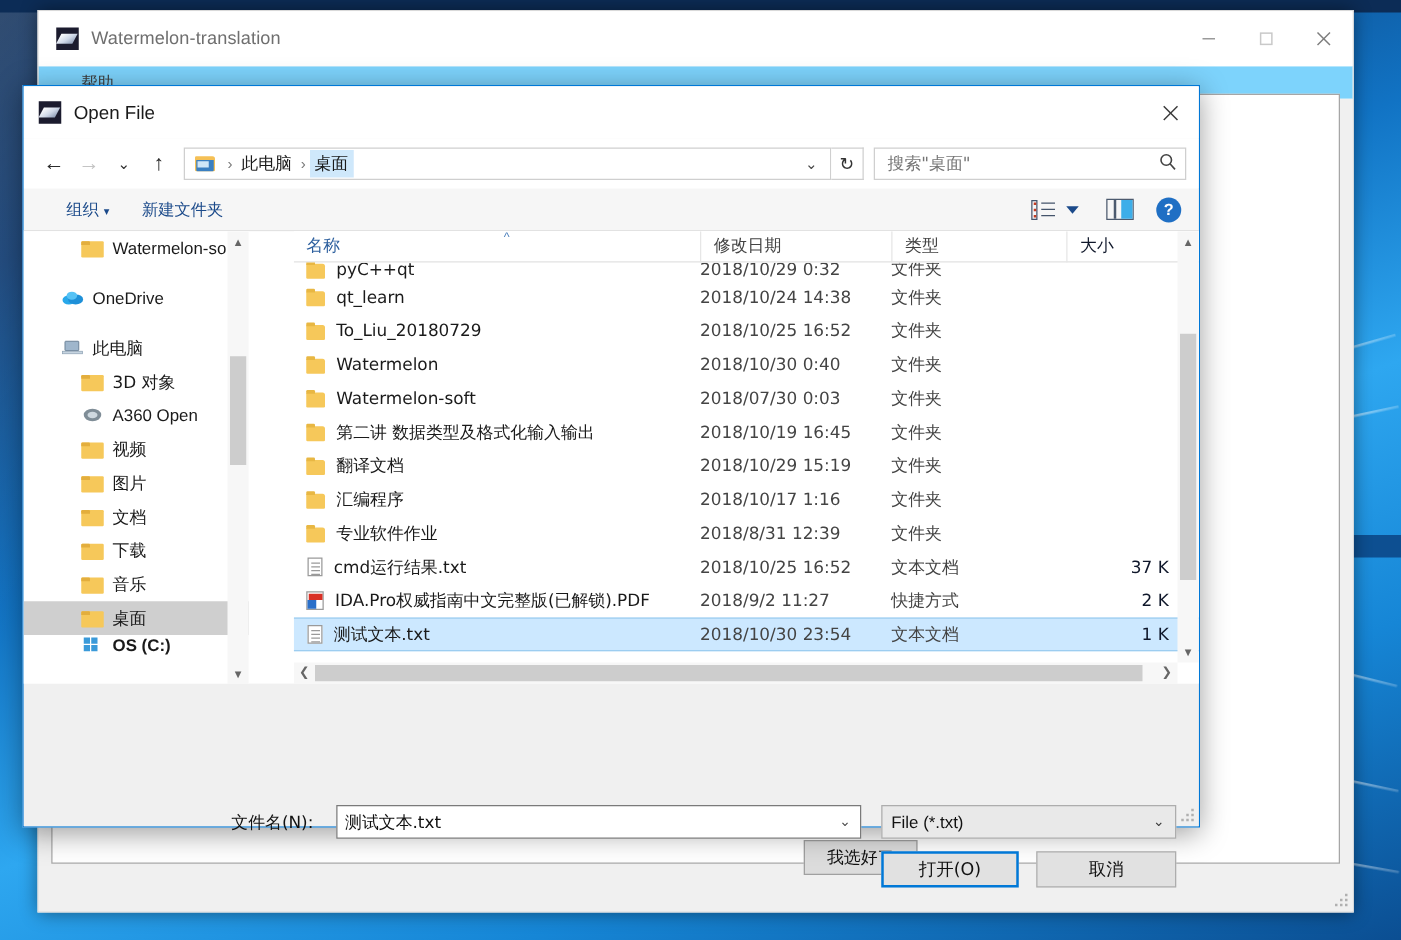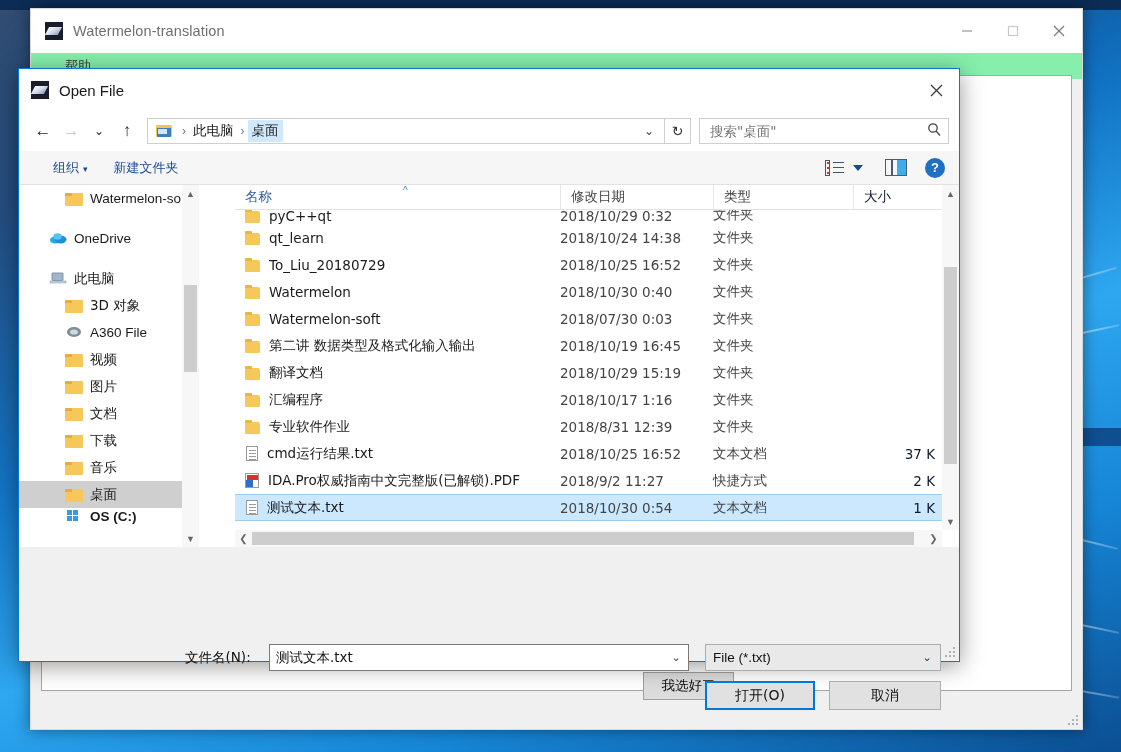--- a/index.html
+++ b/index.html
@@ -52,21 +52,21 @@
   }
   #main-title { font-size:14.5px; color:#6f6f6f; letter-spacing:.1px; }
   .win-controls { position:absolute; right:0; top:0; height:44px; display:flex; }
   .win-btn {
     width:46px; height:44px; display:flex; align-items:center; justify-content:center;
     color:#9a9a9a; font-size:13px;
   }
   .win-btn svg { display:block; }
 
   #main-menubar {
-    height:26px; background:#86efac; display:flex; align-items:center;
+    height:26px; background:#7dd3fc; display:flex; align-items:center;
     padding-left:34px; font-size:13px; color:#3a3a3a;
   }
   #main-client {
     position:absolute; left:10px; top:66px; right:10px; bottom:38px;
     background:#ffffff; border:1px solid #a6a6a6;
   }
   #main-window-bg {
     position:absolute; left:0; top:70px; right:0; bottom:0;
     background:#f0f0f0;
   }
@@ -411,21 +411,21 @@
         <span class="side-icon ico-folder" style="height:13px;margin-top:2px;"></span>
         <span>3D 对象</span>
       </div>
       <div class="side-item lvl1">
         <span class="side-icon">
           <svg width="18" height="14">
               <ellipse cx="9" cy="7" rx="7" ry="5" fill="#7f8d97"></ellipse>
               <ellipse cx="9" cy="7" rx="4" ry="2.6" fill="#cfd9e0"></ellipse>
             </svg>
         </span>
-        <span>A360 File</span>
+        <span>A360 Open</span>
       </div>
       <div class="side-item lvl1 cjk">
         <span class="side-icon ico-folder" style="height:13px;margin-top:2px;"></span>
         <span>视频</span>
       </div>
       <div class="side-item lvl1 cjk">
         <span class="side-icon ico-folder" style="height:13px;margin-top:2px;"></span>
         <span>图片</span>
       </div>
       <div class="side-item lvl1 cjk">
@@ -570,21 +570,21 @@
             </span>
             <span class="c-date">2018/9/2 11:27</span>
             <span class="c-type">快捷方式</span>
             <span class="c-size">2 K</span>
           </div>
           <div class="row cjk sel">
             <span class="c-name">
               <span class="fileicon ic-txt"></span>
               <span>测试文本.txt</span>
             </span>
-            <span class="c-date">2018/10/30 0:54</span>
+            <span class="c-date">2018/10/30 23:54</span>
             <span class="c-type">文本文档</span>
             <span class="c-size">1 K</span>
           </div>
         </div>
 
       <div id="list-vscroll">
         <div class="sb-arrow">▲</div>
         <div id="list-vthumb"></div>
         <div class="sb-arrow" style="position:absolute;bottom:0;left:0;right:0;">▼</div>
       </div>

